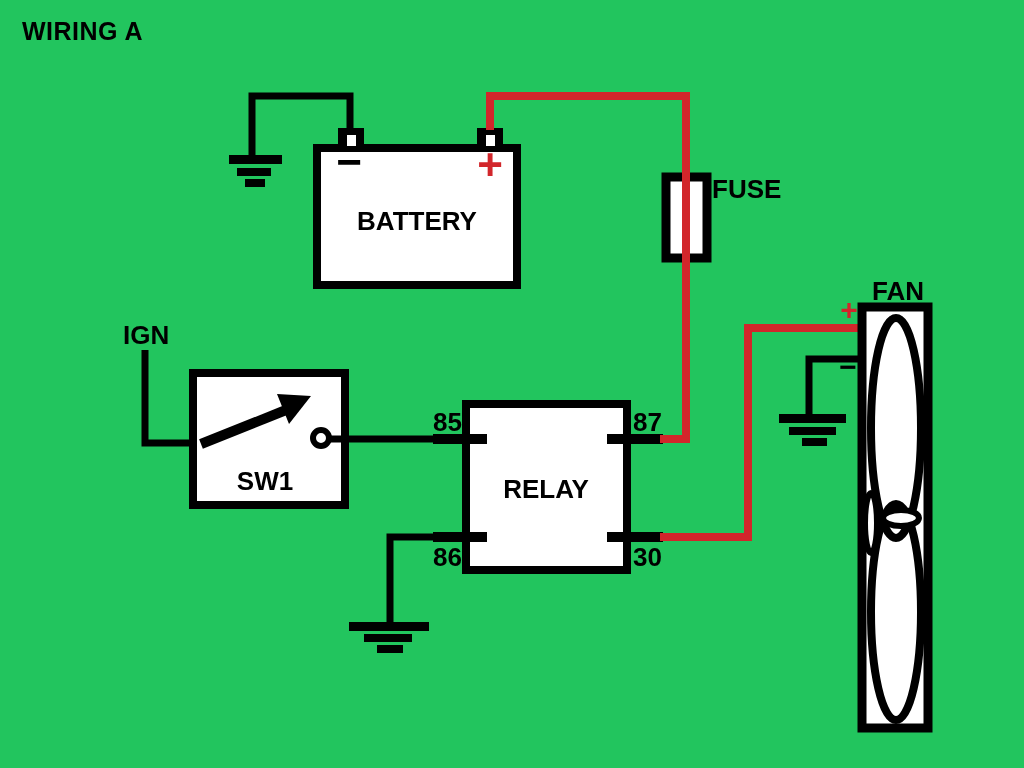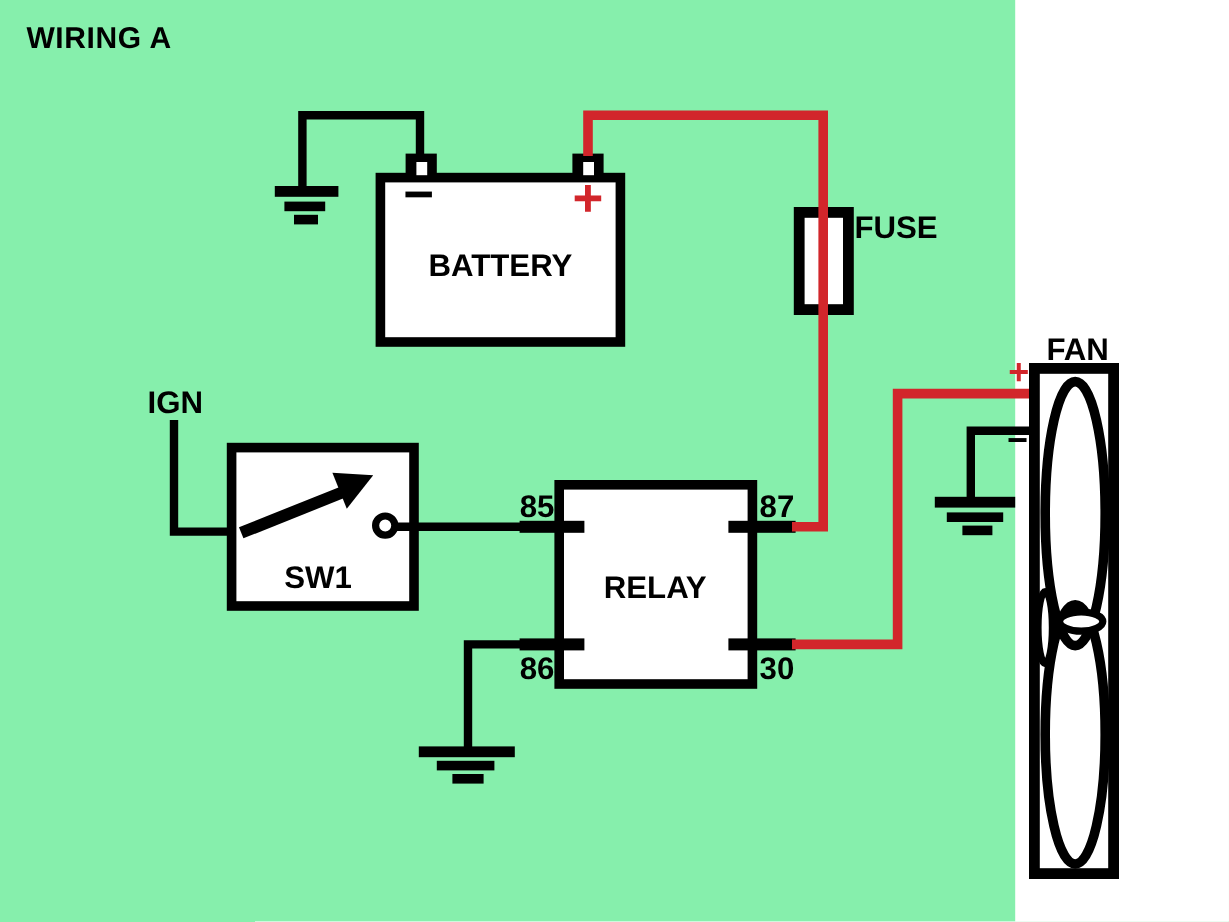--- a/index.html
+++ b/index.html
@@ -5,23 +5,23 @@
   html, body {
     margin: 0;
     padding: 0;
     background: #ffffff;
     width: 1024px;
     height: 768px;
     overflow: hidden;
   }
   .stage {
     position: relative;
-    width: 846px;
+    width: 1024px;
     height: 768px;
-    background: #86efac;
+    background: #22c55e;
     font-family: "Liberation Sans", sans-serif;
   }
   svg text {
     font-family: "Liberation Sans", sans-serif;
     font-weight: bold;
     fill: #000000;
   }
   text.comp-label { font-size: 26px; }
   text.title-label { font-size: 25px; letter-spacing: 0.5px; }
   text.terminal-label { font-size: 26px; }

